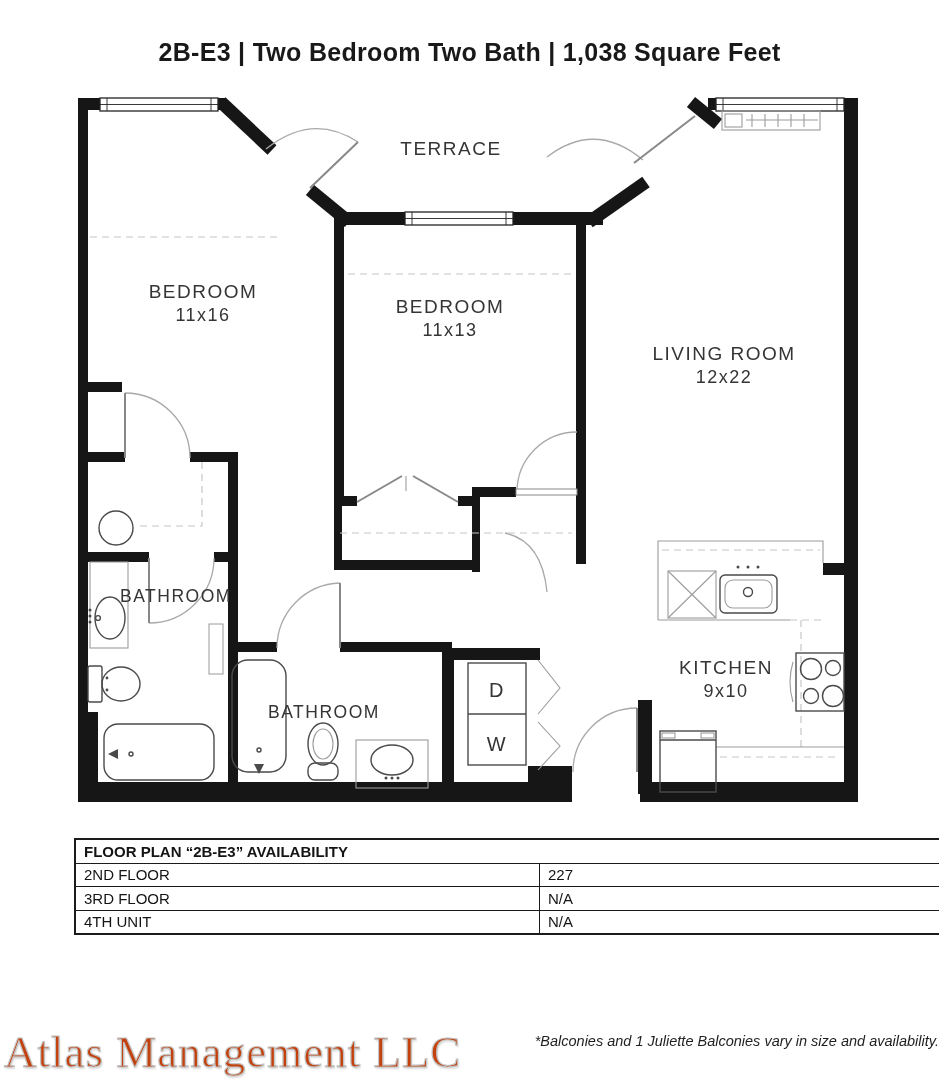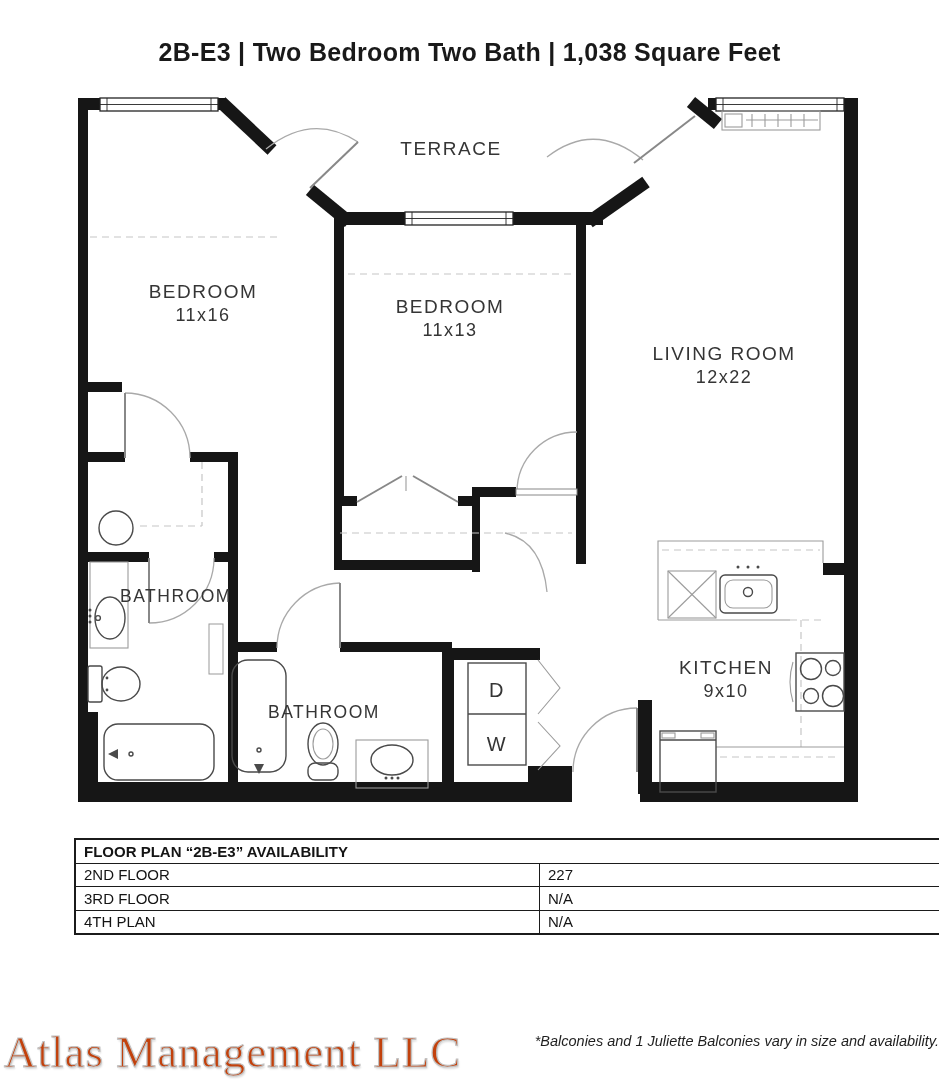--- a/index.html
+++ b/index.html
@@ -271,21 +271,21 @@
       </tr>
       <tr>
         <td class="c1">2ND FLOOR</td>
         <td>227</td>
       </tr>
       <tr>
         <td class="c1">3RD FLOOR</td>
         <td>N/A</td>
       </tr>
       <tr>
-        <td class="c1">4TH PLAN</td>
+        <td class="c1">4TH UNIT</td>
         <td>N/A</td>
       </tr>
     </tbody>
   </table>
 
   <div class="watermark">Atlas Management LLC</div>
   <div class="disclaimer">*Balconies and 1 Juliette Balconies vary in size and availability.</div>
 
 </div>
 

